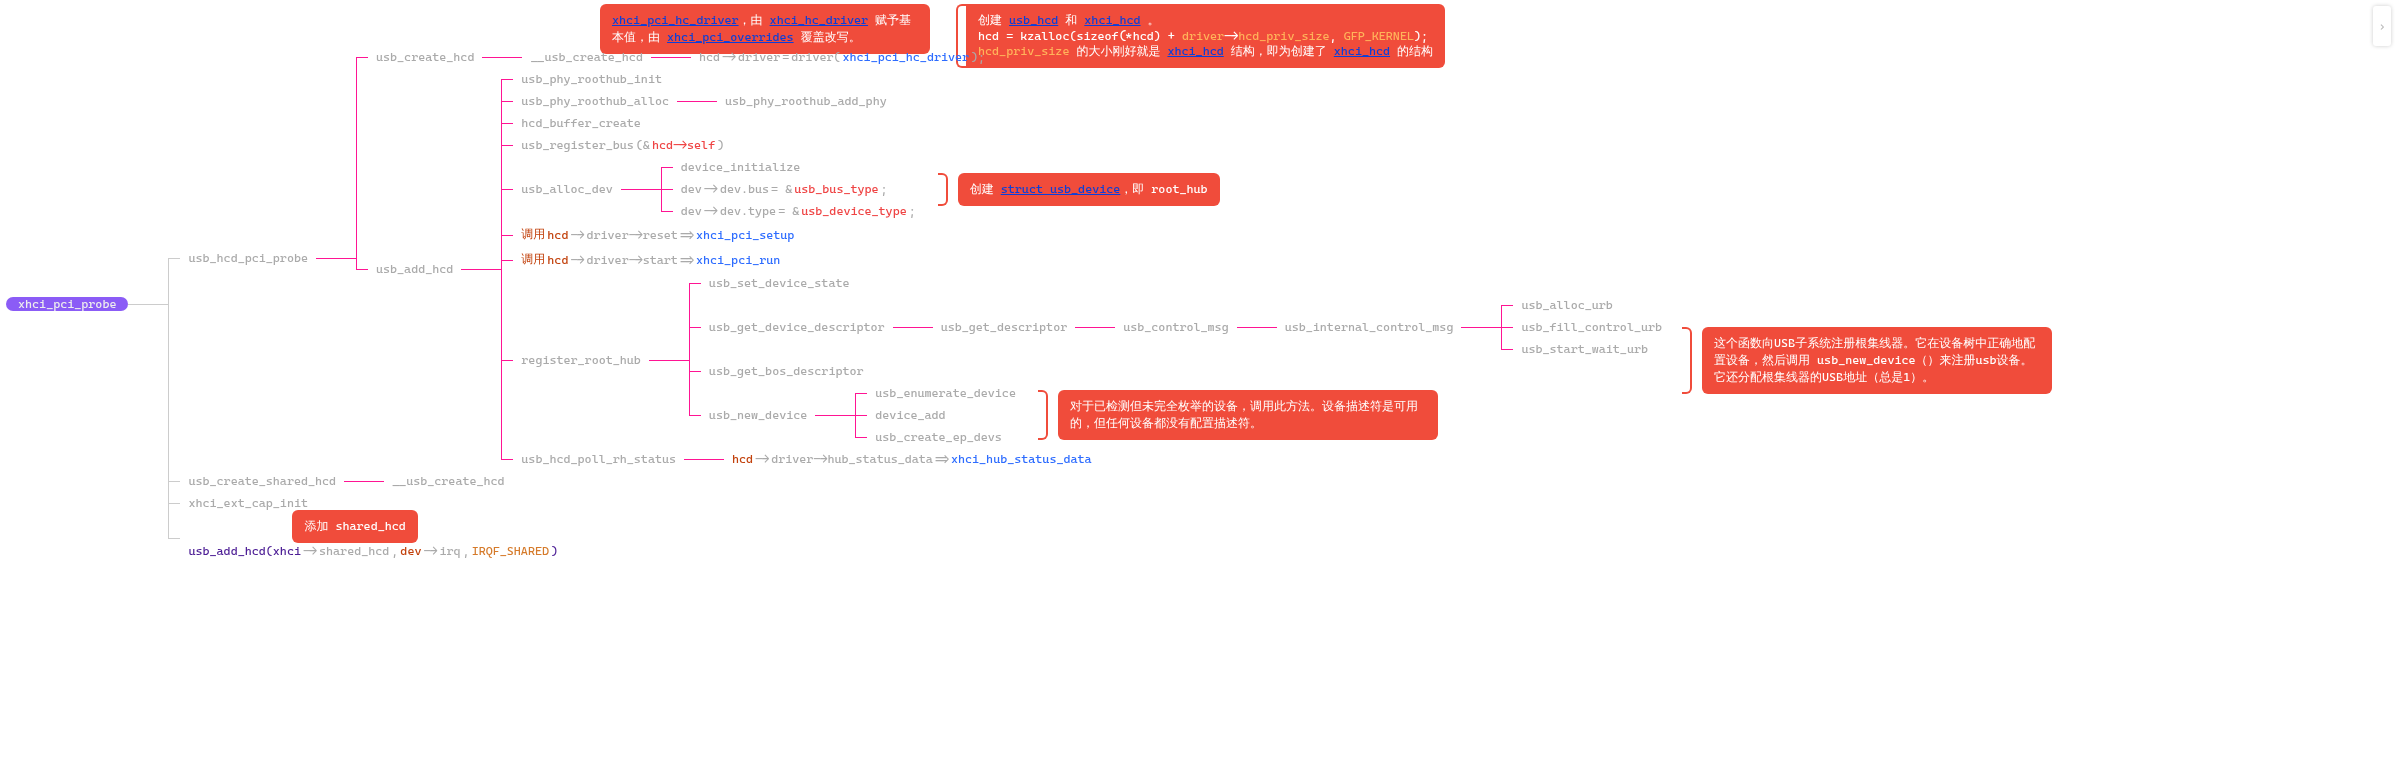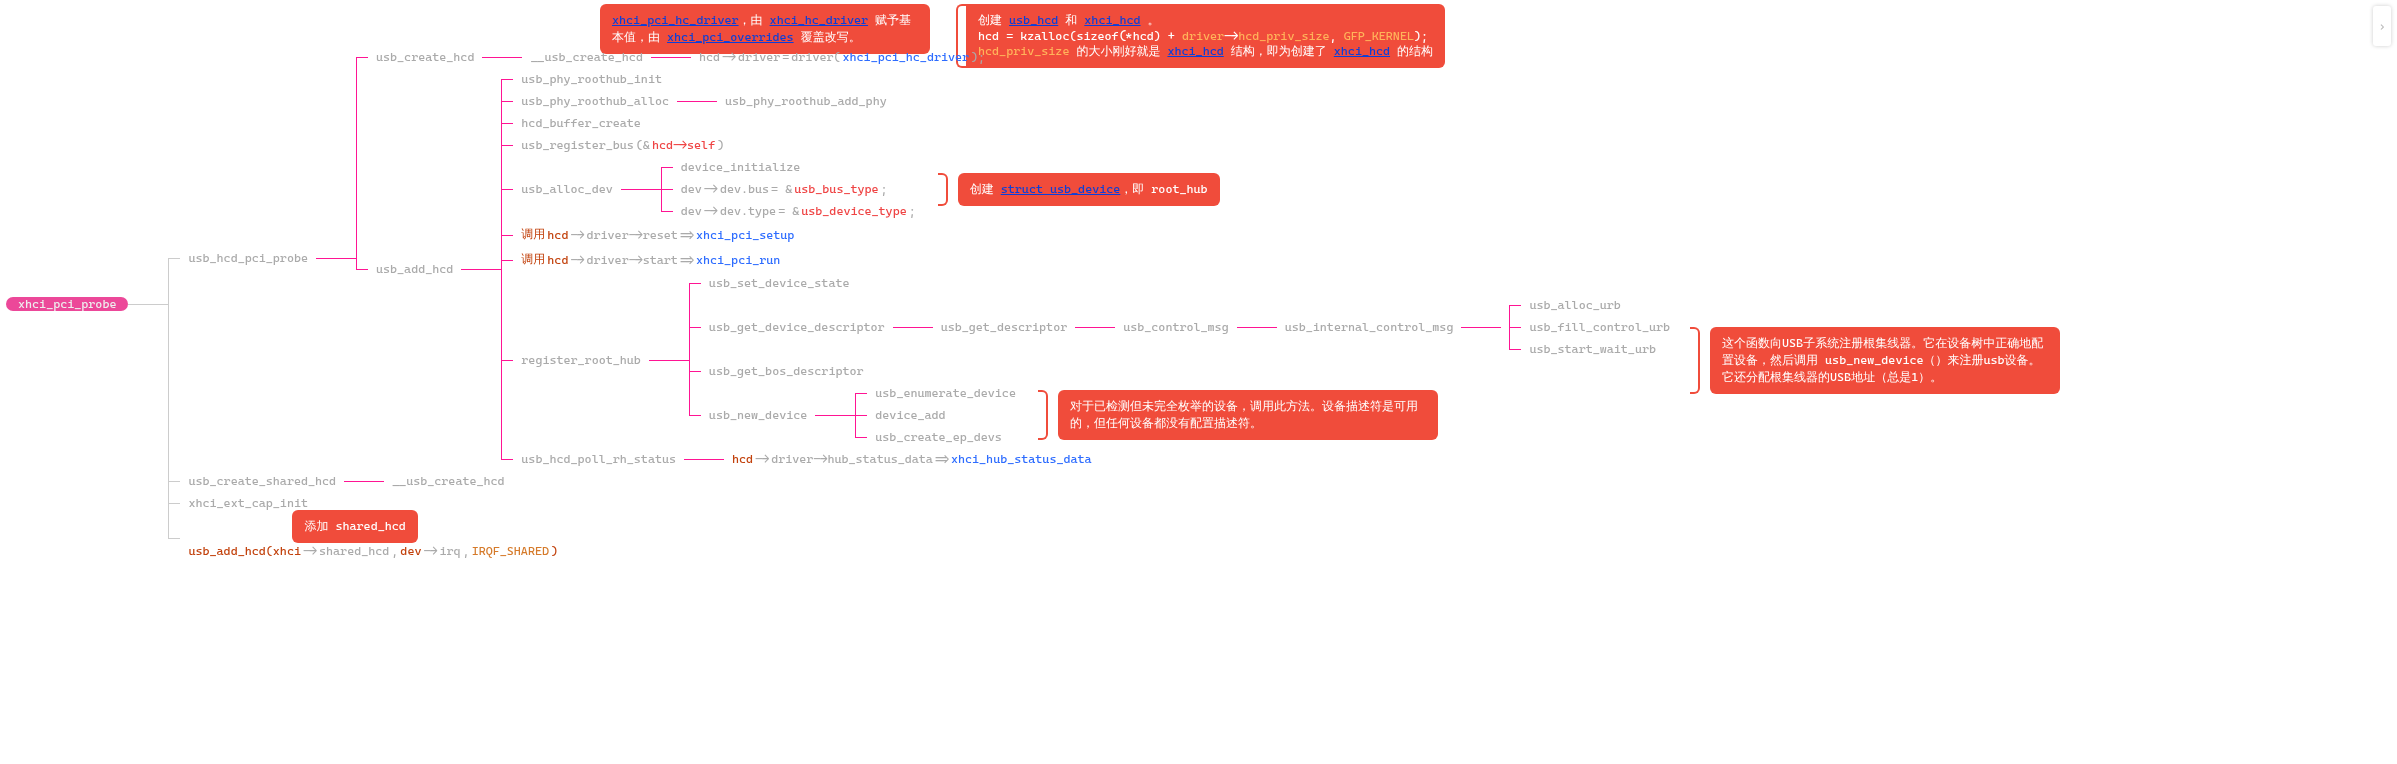--- a/index.html
+++ b/index.html
@@ -15,21 +15,21 @@
   }
   .tree { display: flex; align-items: center; }
   .node-label {
     white-space: nowrap;
     padding: 4px 8px;
     display: inline-flex;
     align-items: center;
     gap: 2px;
   }
   .root {
-    background: #ec4899;
+    background: #8b5cf6;
     color: #eee;
     border-radius: 14px;
     padding: 0 12px;
   }
   .kids { display: flex; flex-direction: column; }
   .kidrow { display: flex; align-items: center; position: relative; }
   .kidrow::before {
     content: '';
     position: absolute;
     left: -12px;
@@ -83,21 +83,21 @@
     align-self: stretch;
   }
   .brace-right {
     width: 10px;
     border: 2px solid #f04c3b;
     border-left: none;
     border-radius: 0 6px 6px 0;
     align-self: stretch;
   }
   
-  .c-pink   { color: #c2410c; }
+  .c-pink   { color: #4c1d95; }
   .c-blue   { color: #2d6cff; }
   .c-green  { color: #ef4444; }
   .c-orange { color: #d57a2a; }
   .c-gray   { color: #aaa; }
   .c-black  { color: #c2410c; }
   .top-callouts {
     position: absolute;
     left: 600px;
     top: 4px;
     display: flex;
@@ -260,21 +260,21 @@
                   </div>
                 <div class="kidrow">
                   <span class="node-label">usb_get_device_descriptor</span>
                   <div class="h-line pink"></div>
                   <span class="node-label">usb_get_descriptor</span>
                   <div class="h-line pink"></div>
                   <span class="node-label">usb_control_msg</span>
                   <div class="h-line pink"></div>
                   <span class="node-label">usb_internal_control_msg</span>
                   <div class="h-line pink"></div>
-                  <div class="kids pink-conn" style="margin-left:20px">
+                  <div class="kids pink-conn" style="margin-left:12px">
                     <div class="kidrow">
                         <span class="node-label">usb_alloc_urb</span>
                       </div>
                     <div class="kidrow">
                         <span class="node-label">usb_fill_control_urb</span>
                       </div>
                     <div class="kidrow">
                         <span class="node-label">usb_start_wait_urb</span>
                       </div>
                   </div>

